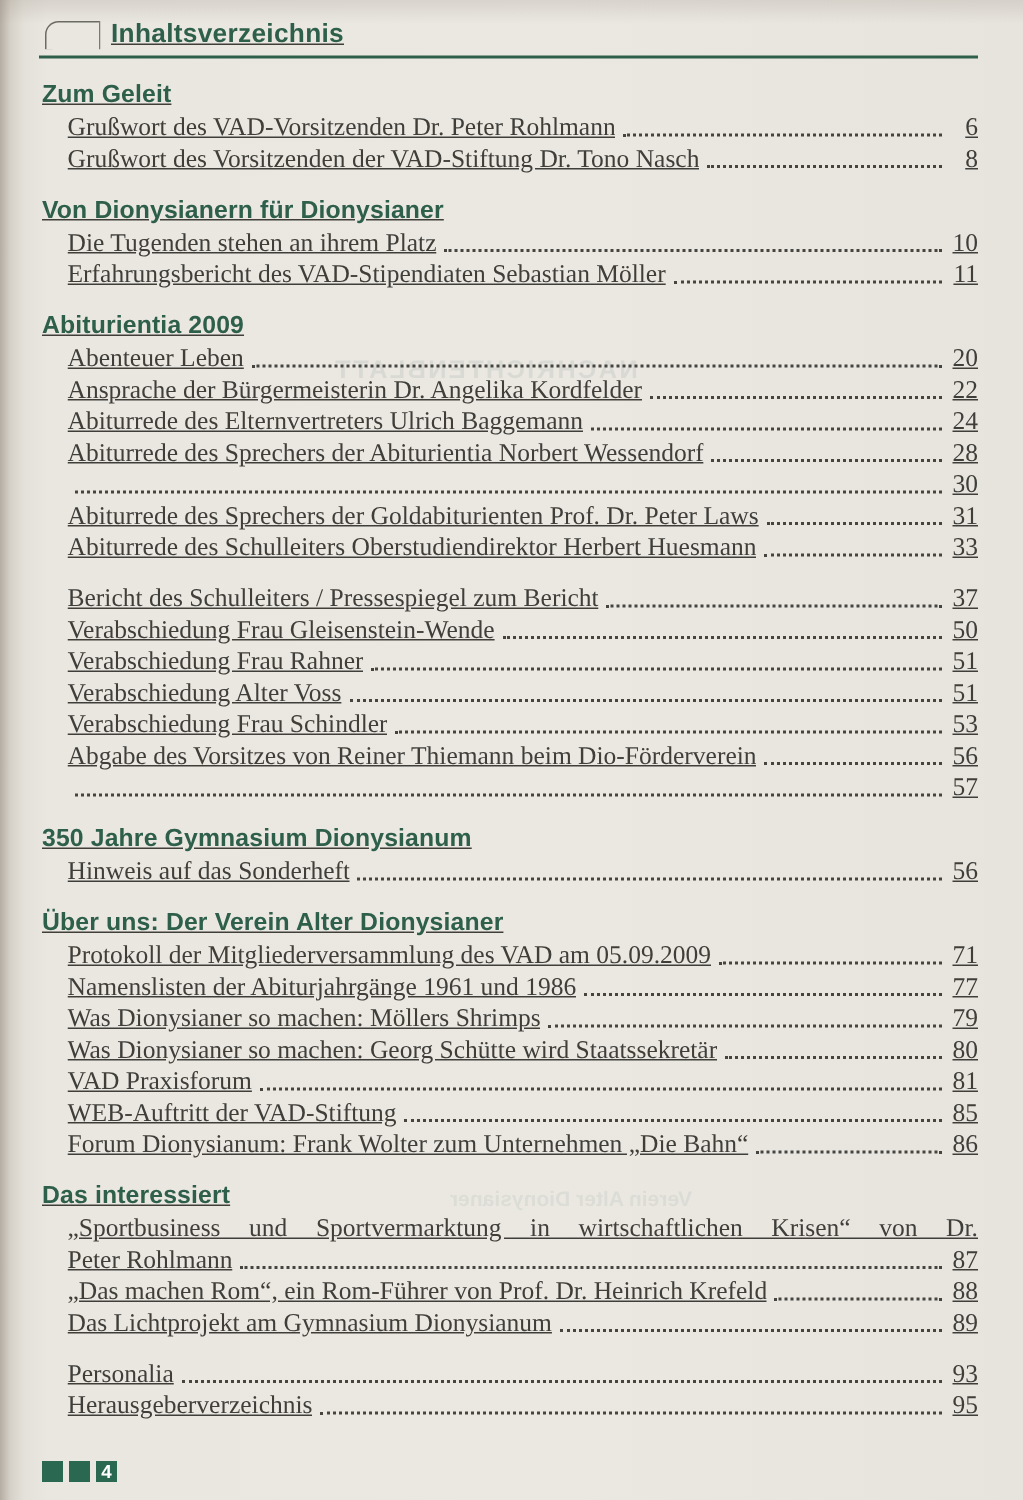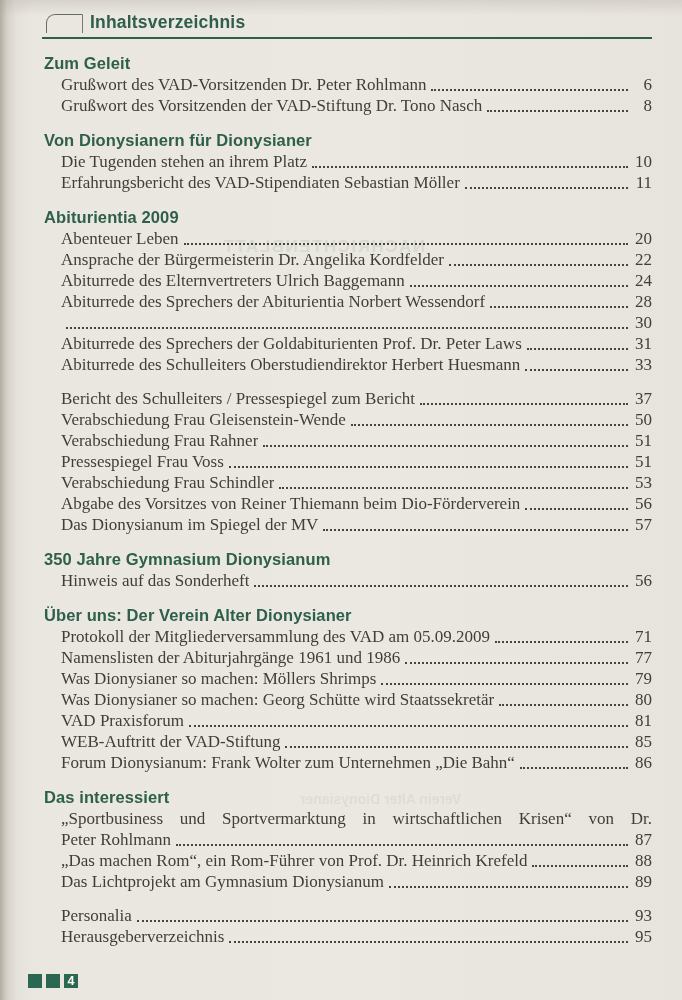--- a/index.html
+++ b/index.html
@@ -8,22 +8,23 @@
     position:relative;
     overflow:hidden;
     font-family:"Liberation Serif", serif;
     color:#3f3e39;
     background:
       linear-gradient(180deg, rgba(150,140,128,.22) 0, rgba(150,140,128,0) 16px),
       linear-gradient(90deg, #b4ada4 0px, #d6d1c8 7px, #e4e1da 16px, #eae7e1 32px, #ebe8e2 55%, #e7e4de 100%);
   }
   .page {
     position:absolute; inset:0;
-    padding:10px 30px 0 44px;
+    padding:10px 30px 0 28px;
     box-sizing:border-box;
+    text-decoration:underline;
   }
   
   .hdr { position:relative; height:25px; }
   .tab-shape {
     position:absolute; left:2px; top:4px;
     width:35px; height:18px;
     border-top:1.7px solid #6b6b61;
     border-left:1.7px solid #6b6b61;
     border-right:1.7px solid #7a7a70;
     border-top-left-radius:9px;
@@ -174,36 +175,35 @@
           <span class="t">Verabschiedung Frau Gleisenstein-Wende</span>
           <span class="dot-leader"></span>
           <span class="pg">50</span>
         </div>
         <div class="entry">
           <span class="t">Verabschiedung Frau Rahner</span>
           <span class="dot-leader"></span>
           <span class="pg">51</span>
         </div>
         <div class="entry">
-          <span class="t">Pressespiegel Frau Voss</span>
+          <span class="t">Verabschiedung Alter Voss</span>
           <span class="dot-leader"></span>
           <span class="pg">51</span>
         </div>
         <div class="entry">
           <span class="t">Verabschiedung Frau Schindler</span>
           <span class="dot-leader"></span>
           <span class="pg">53</span>
         </div>
         <div class="entry">
           <span class="t">Abgabe des Vorsitzes von Reiner Thiemann beim Dio-Förderverein</span>
           <span class="dot-leader"></span>
           <span class="pg">56</span>
         </div>
         <div class="entry">
-          <span class="t">Das Dionysianum im Spiegel der MV</span>
           <span class="dot-leader"></span>
           <span class="pg">57</span>
         </div>
       </div>
       <div class="section">
         <div class="sec-heading">350 Jahre Gymnasium Dionysianum</div>
         <div class="entry">
           <span class="t">Hinweis auf das Sonderheft</span>
           <span class="dot-leader"></span>
           <span class="pg">56</span>

